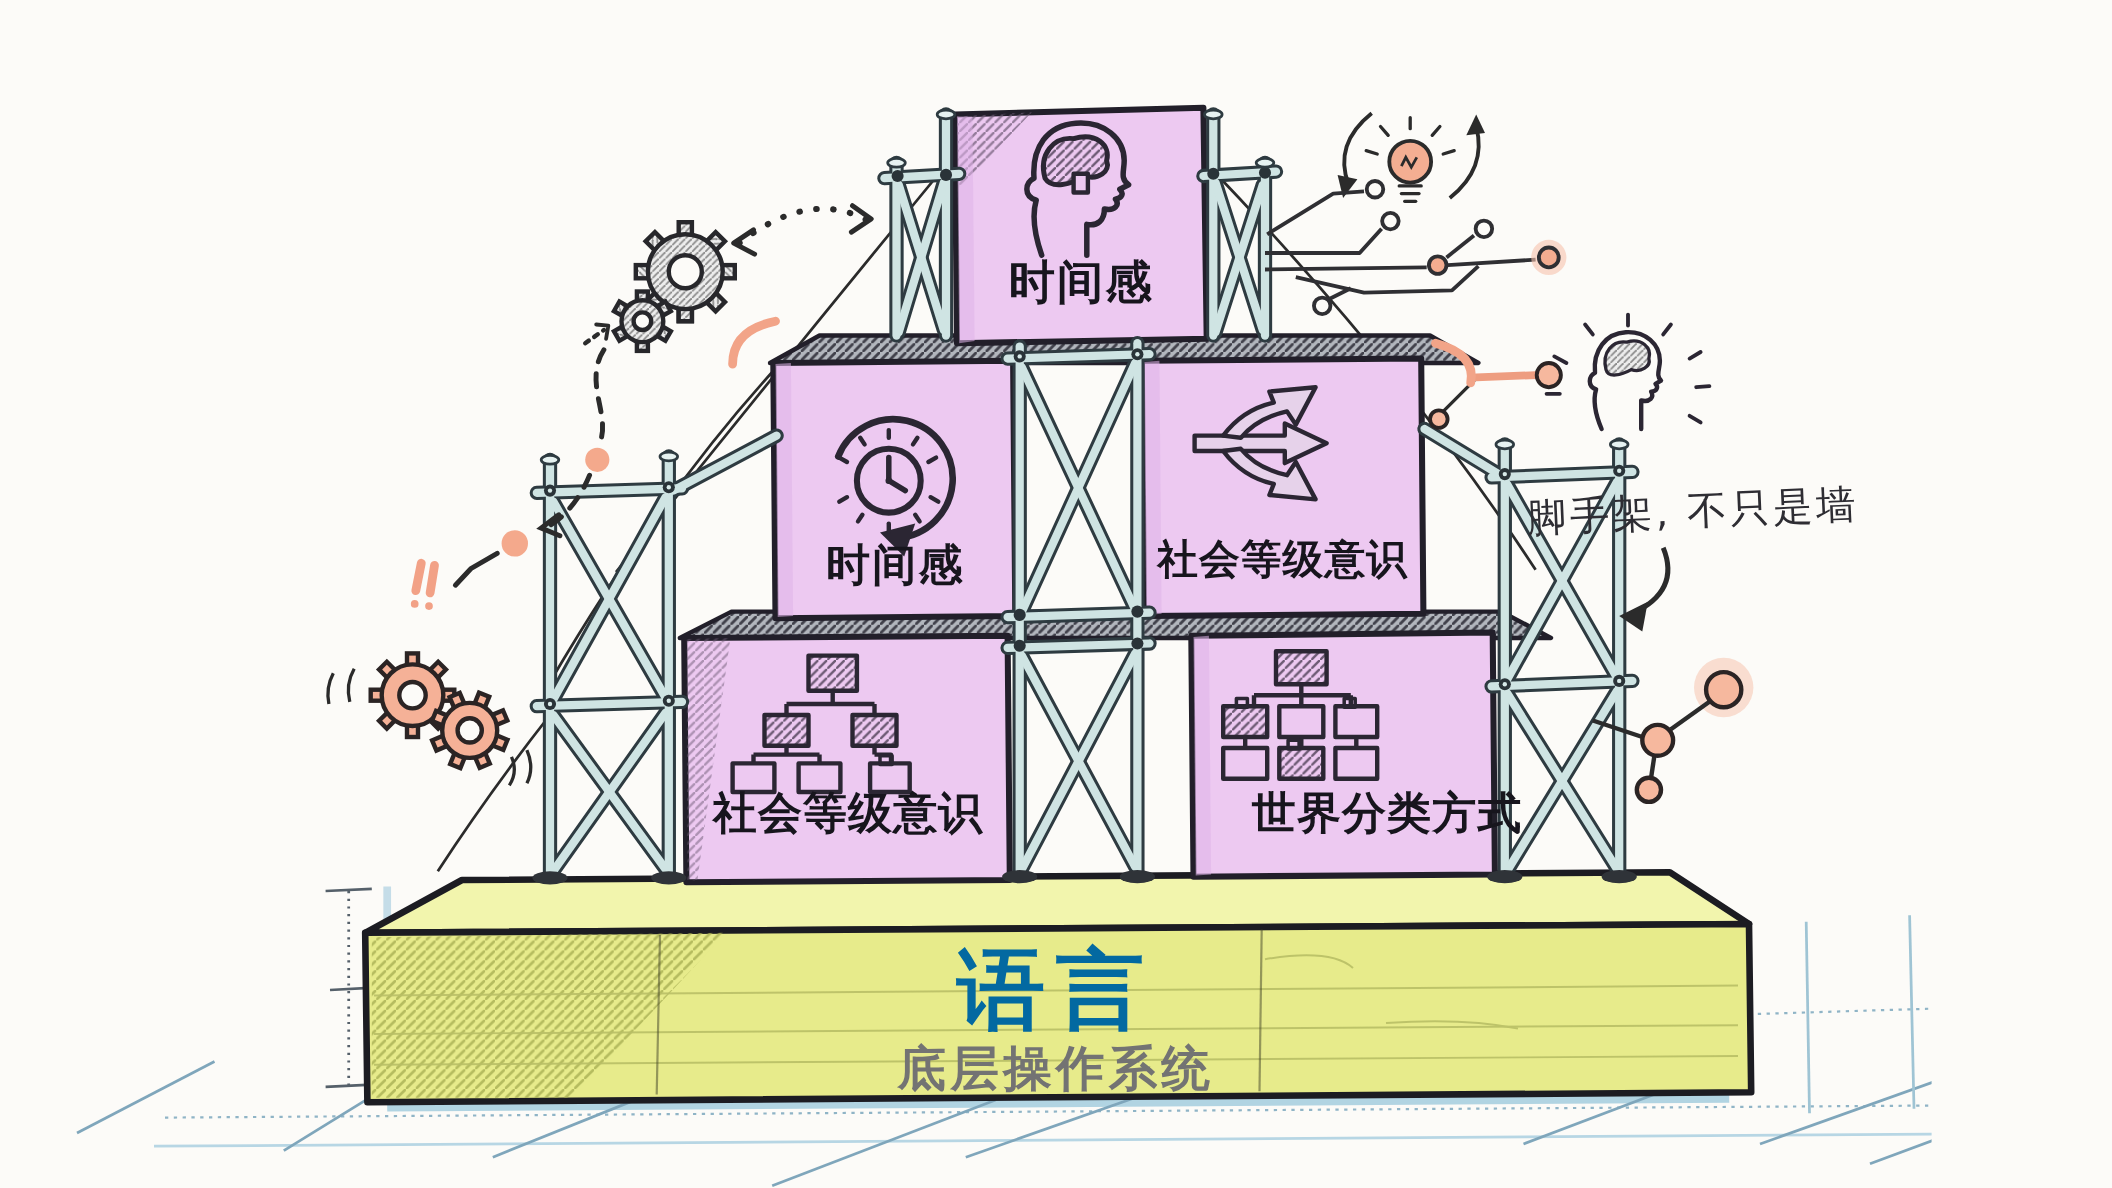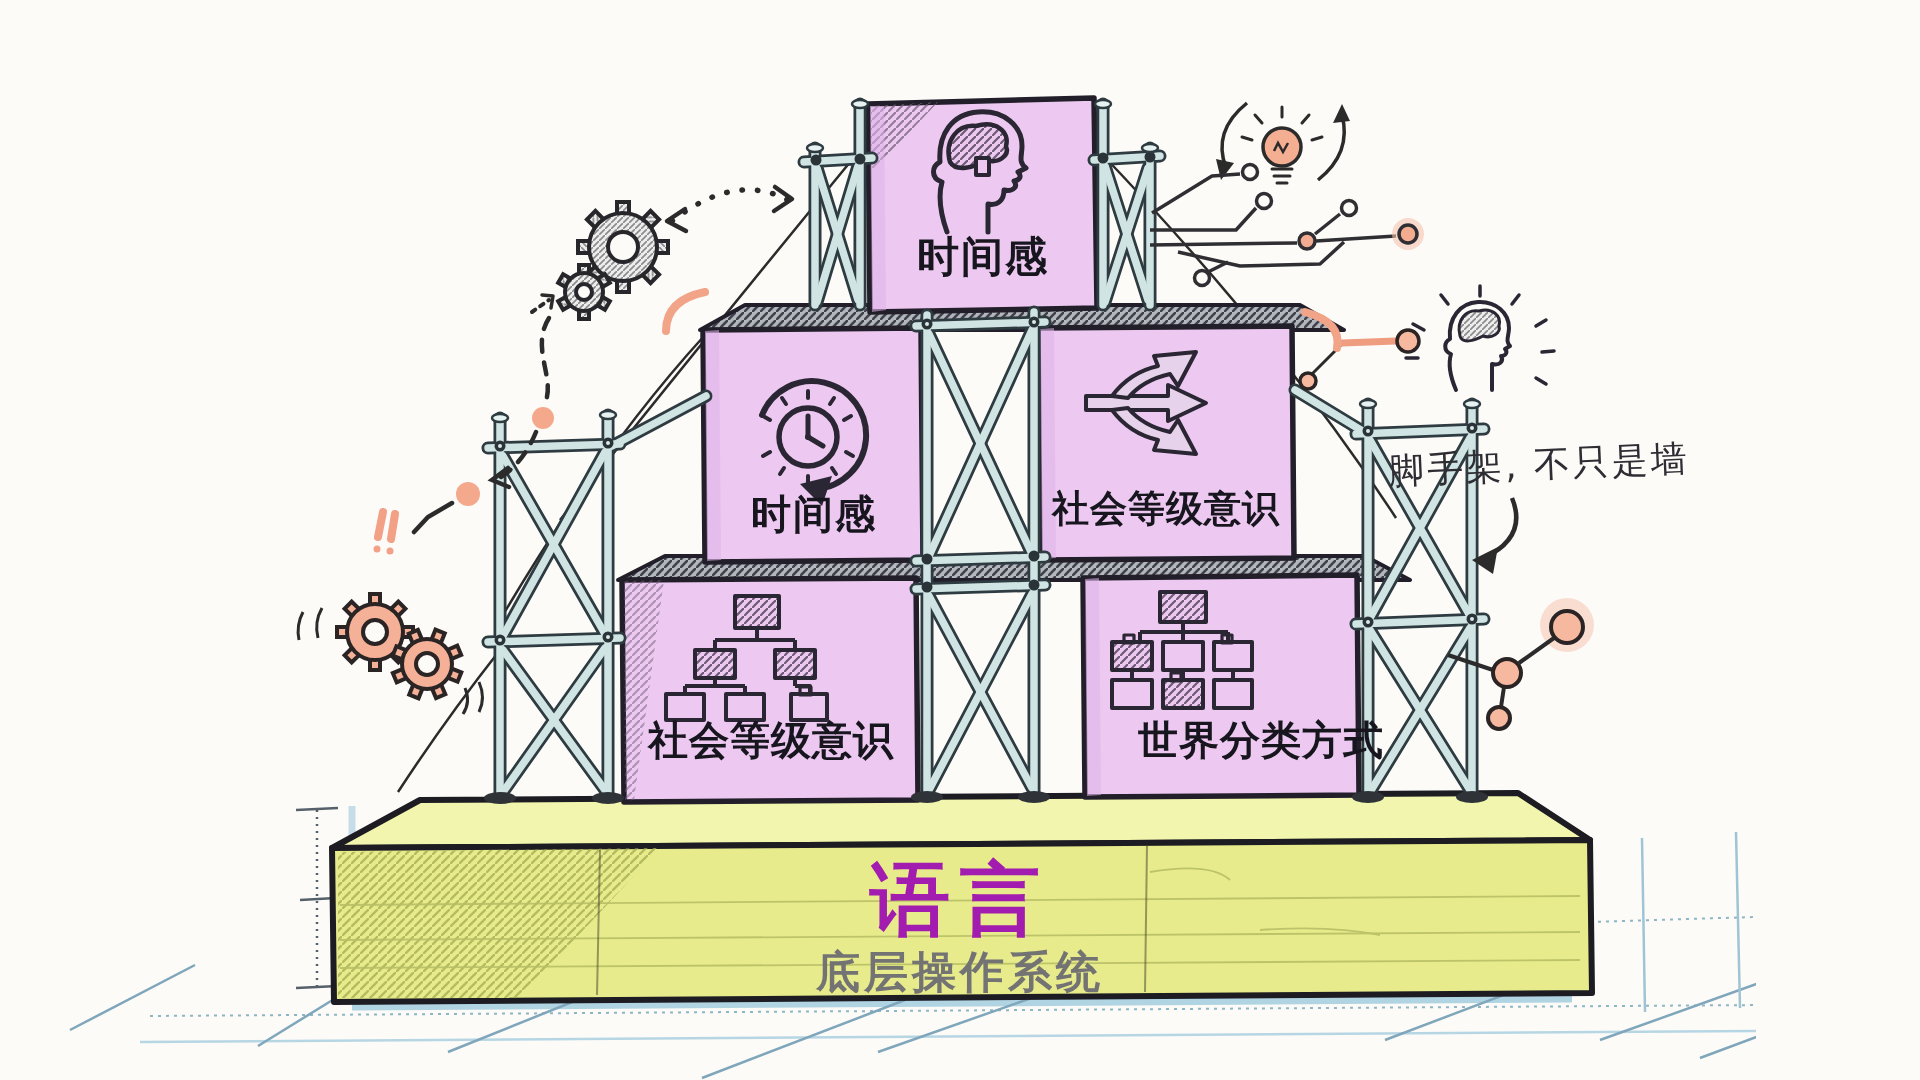--- a/index.html
+++ b/index.html
@@ -5,21 +5,21 @@
   html,body{margin:0;padding:0;background:#fcfbf8;}
   .stage{position:relative;width:1756px;height:1080px;background:#fcfbf8;overflow:hidden;
          font-family:"DejaVu Sans","Liberation Sans",sans-serif;}
   .stage svg{position:absolute;left:0;top:0;}
   .lbl{position:absolute;font-weight:700;color:#17151d;text-align:center;letter-spacing:2px;line-height:1.1;}
   .lbl-top{left:870px;top:234px;width:226px;font-size:42px;}
   .lbl-midleft{left:706px;top:492px;width:216px;font-size:40px;}
   .lbl-midright{left:1040px;top:489px;width:252px;font-size:37px;letter-spacing:1px;}
   .lbl-botleft{left:624px;top:718px;width:294px;font-size:40px;letter-spacing:1px;}
   .lbl-botright{left:1086px;top:718px;width:270px;font-size:40px;letter-spacing:1px;margin-left:40px;}
-  .base-title{left:660px;top:856px;width:600px;font-size:80px;color:#a21caf;letter-spacing:10px;}
+  .base-title{left:660px;top:856px;width:600px;font-size:80px;color:#0369a1;letter-spacing:10px;}
   .base-sub{left:660px;top:948px;width:600px;font-size:44px;color:#737373;letter-spacing:4px;}
   .note{position:absolute;left:1388px;top:440px;width:340px;font-size:36px;font-weight:400;
         color:#2e2d33;letter-spacing:3px;transform:rotate(-2.5deg);text-align:left;}
 </style>
 </head>
 <body>
 
 <div class="stage">
 
 <svg width="1920" height="1080" viewBox="0 0 1920 1080">

